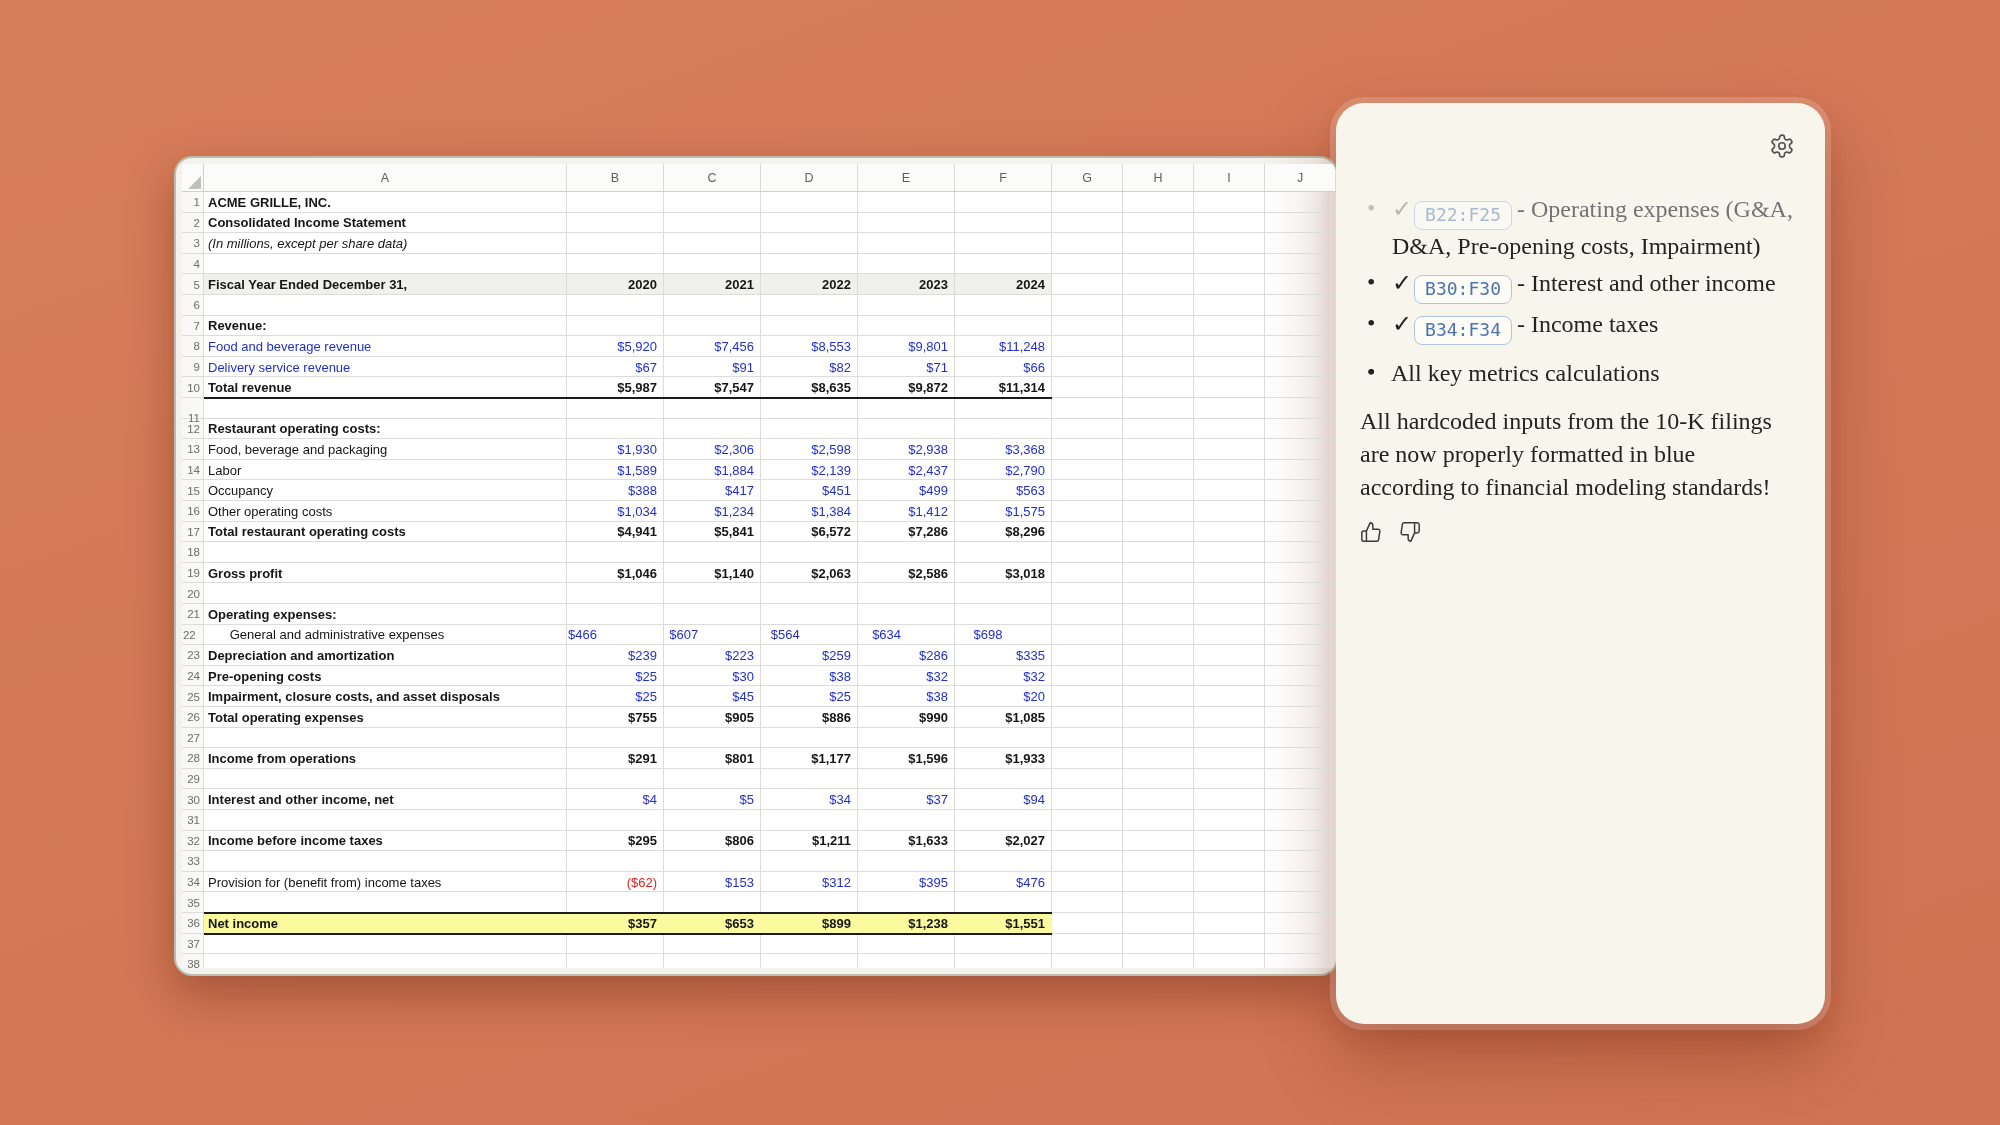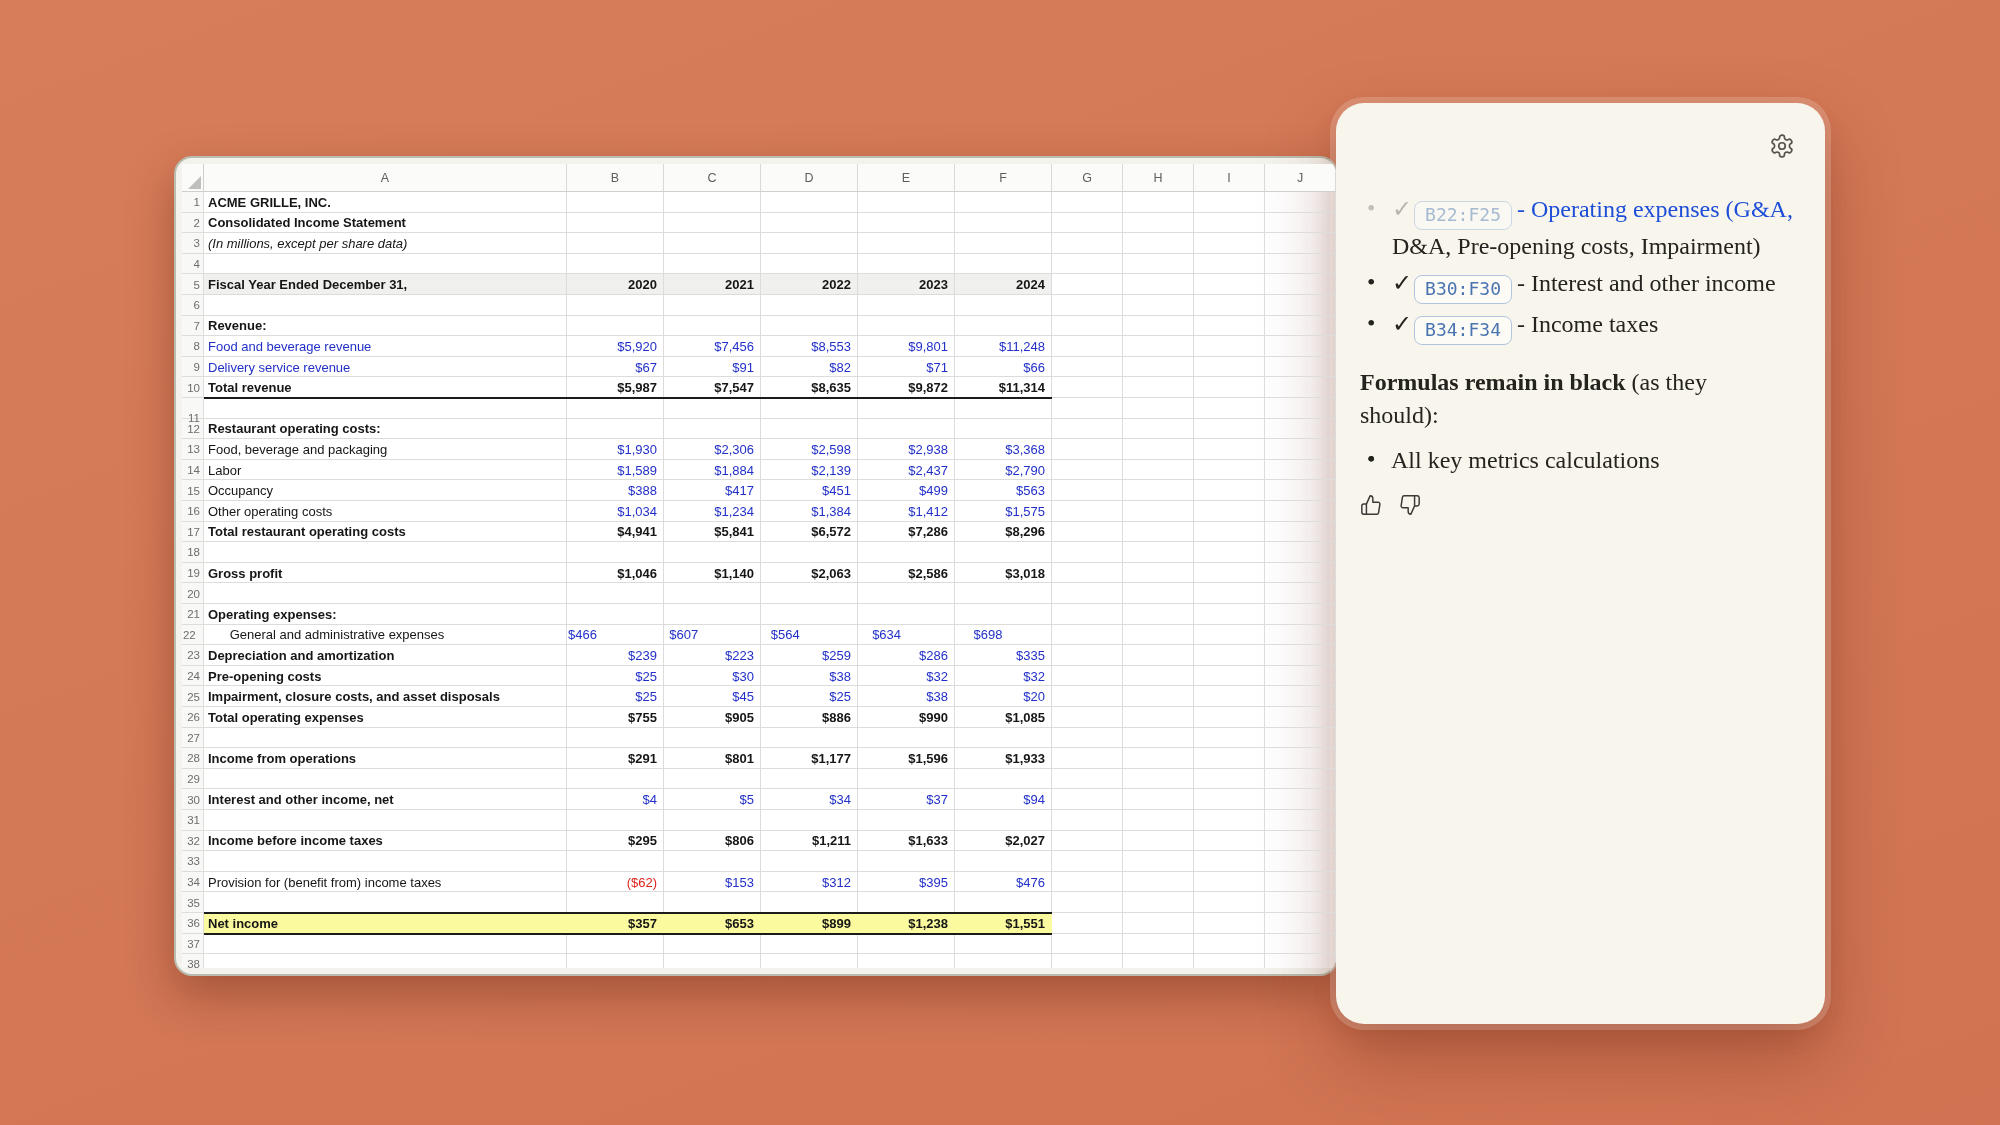--- a/index.html
+++ b/index.html
@@ -79,21 +79,21 @@
   .check-glyph { margin-right:2px; }
   .chip {
     display:inline-block; font-family:"DejaVu Sans Mono", monospace;
     font-size:18px; line-height:22px; color:#4a74b0;
     background:rgba(253,253,250,.7); border:1.5px solid #b3c5dd; border-radius:8px;
     padding:2px 10px 3px; margin:0 5px 0 0; vertical-align:-4px;
   }
   .item-faded .bullet { color:#c3c0b8; }
   .item-faded .check-glyph { color:#b9b6ae; }
   .item-faded .chip { color:#a6bad2; border-color:#ccd7e5; background:rgba(252,252,249,.4); }
-  .fade-gray { color:#1d4ed8; }
+  .fade-gray { color:#737373; }
   .heading-p { margin-top:21px; }
   .heading-p b { font-weight:bold; }
   .blist { margin-top:12px; }
   .blist-item { position:relative; padding-left:31px; }
   .blist-item + .blist-item { margin-top:6px; }
   .blist-item .bullet { position:absolute; left:7px; top:-1px; }
   .closing-p { margin-top:15px; }
   .feedback { margin-top:17px; display:flex; gap:17px; color:#3b3935; }
   .fb-icon { width:22px; height:22px; }
 
@@ -672,32 +672,33 @@
       <span class="bullet" data-bind="assistant_panel.icons.bullet">•</span><span class="check-glyph" data-bind="assistant_panel.icons.check">✓</span><span class="chip" data-bind="assistant_panel.checklist.0.range">B22:F25</span><span class="fade-gray" data-bind="assistant_panel.checklist.0.text_faded">- Operating expenses (G&amp;A,</span><span data-bind="assistant_panel.checklist.0.text_rest">
 D&amp;A, Pre-opening costs, Impairment)</span>
     </div>
     <div class="check-item">
       <span class="bullet" data-bind="assistant_panel.icons.bullet">•</span><span class="check-glyph" data-bind="assistant_panel.icons.check">✓</span><span class="chip" data-bind="assistant_panel.checklist.1.range">B30:F30</span><span data-bind="assistant_panel.checklist.1.text">- Interest and other income</span>
     </div>
     <div class="check-item">
       <span class="bullet" data-bind="assistant_panel.icons.bullet">•</span><span class="check-glyph" data-bind="assistant_panel.icons.check">✓</span><span class="chip" data-bind="assistant_panel.checklist.2.range">B34:F34</span><span data-bind="assistant_panel.checklist.2.text">- Income taxes</span>
     </div>
 
-    <p class="heading-p"><b data-bind="assistant_panel.heading.bold">Formulas remain in black</b><span data-bind="assistant_panel.heading.rest"> (as they
-should):</span></p>
 
     <div class="blist">
       <div class="blist-item">
         <span class="bullet" data-bind="assistant_panel.icons.bullet">•</span>
       </div>
       <div class="blist-item">
         <span class="bullet" data-bind="assistant_panel.icons.bullet">•</span><span data-bind="assistant_panel.bullets.1">All key metrics calculations</span>
       </div>
     </div>
 
+    <p class="closing-p" data-bind="assistant_panel.closing">All hardcoded inputs from the 10-K filings
+are now properly formatted in blue
+according to financial modeling standards!</p>
 
     <div class="feedback">
       <svg class="fb-icon" viewBox="0 0 24 24" fill="none" stroke="currentColor" stroke-width="1.6" stroke-linecap="round" stroke-linejoin="round">
           <path d="M14 9V5a3 3 0 0 0-3-3l-4 9v11h11.28a2 2 0 0 0 2-1.7l1.38-9a2 2 0 0 0-2-2.3zM7 22H4a2 2 0 0 1-2-2v-7a2 2 0 0 1 2-2h3"></path>
         </svg>
       <svg class="fb-icon" viewBox="0 0 24 24" fill="none" stroke="currentColor" stroke-width="1.6" stroke-linecap="round" stroke-linejoin="round">
           <path d="M10 15v4a3 3 0 0 0 3 3l4-9V2H5.72a2 2 0 0 0-2 1.7l-1.38 9a2 2 0 0 0 2 2.3zm7-13h2.67A2.31 2.31 0 0 1 22 4v7a2.31 2.31 0 0 1-2.33 2H17"></path>
         </svg>
     </div>
   </div>

